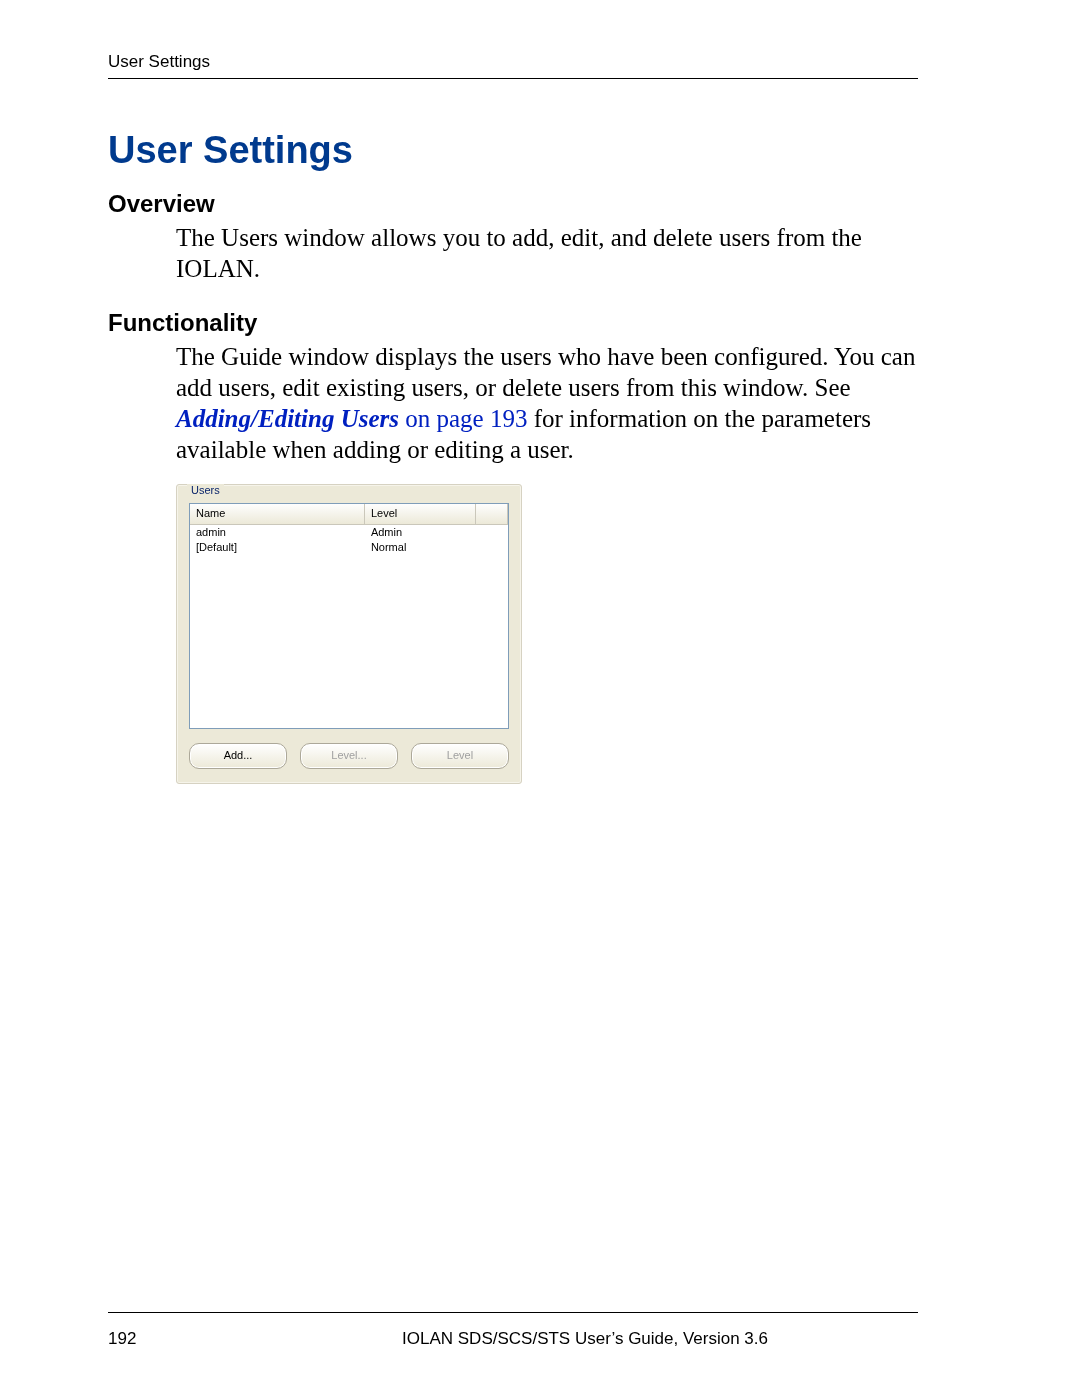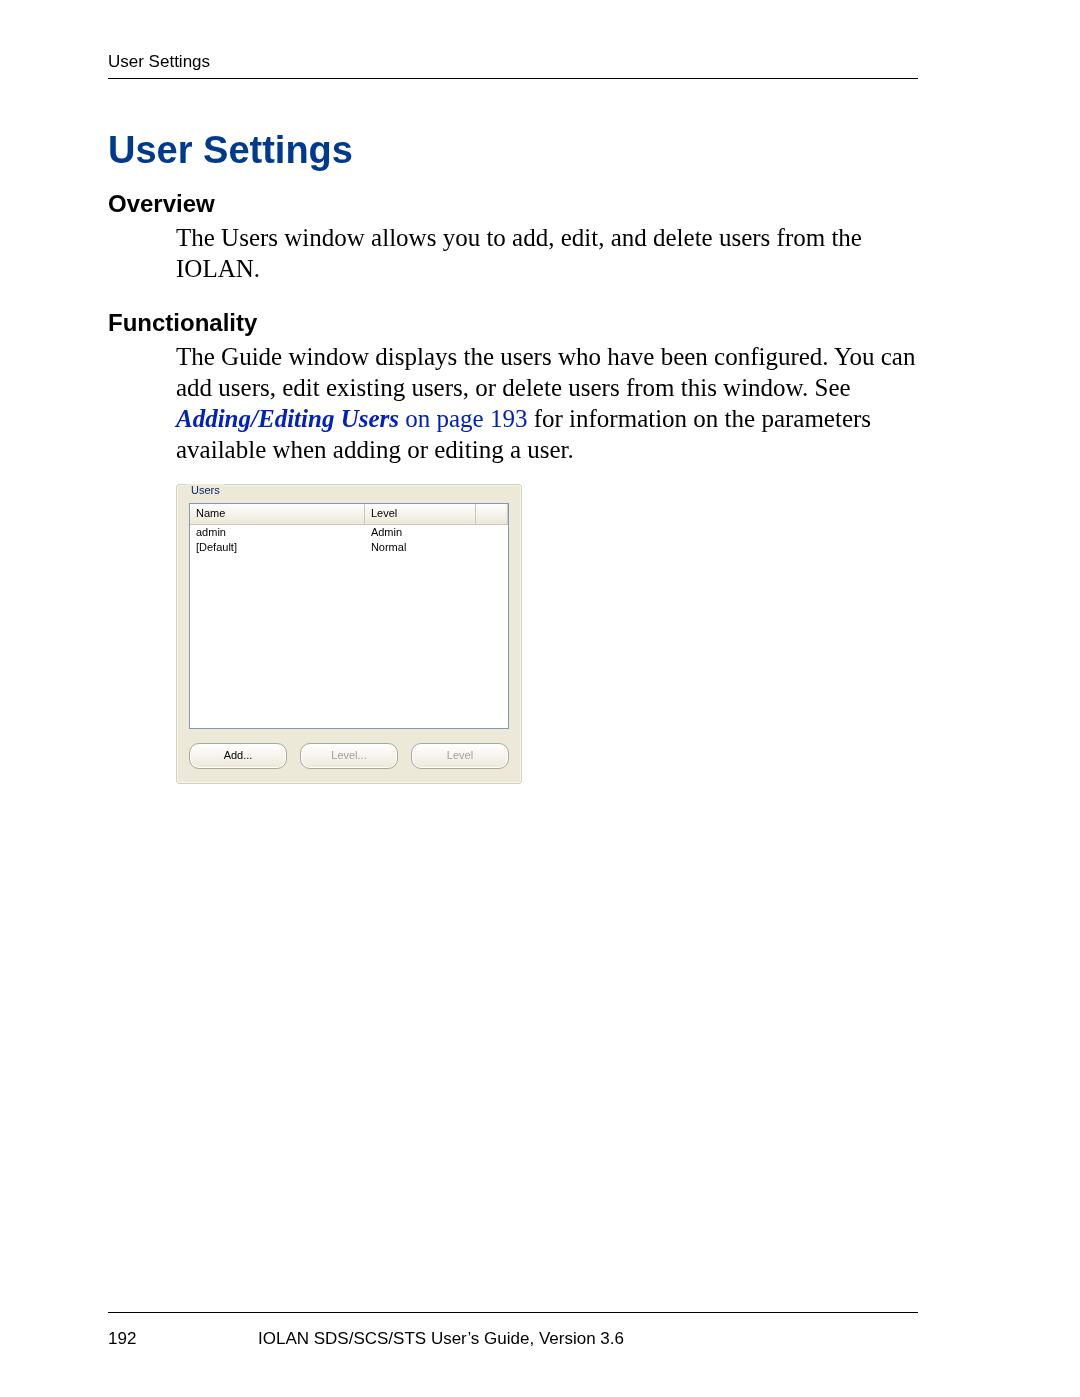--- a/index.html
+++ b/index.html
@@ -157,21 +157,21 @@
     bottom: 48px;
     width: 810px;
     font-family: Arial, Helvetica, sans-serif;
     font-size: 17px;
     color: #000;
     border-top: 1px solid #000;
     padding-top: 16px;
     display: flex;
   }
   .footer .pn { width: 150px; }
-  .footer .guide { flex: 1; text-align: left; }
+  .footer .guide { flex: 1; text-align: right; }
   .footer .spacer2 { width: 150px; }
 </style>
 </head>
 <body>
 
 <div class="page">
 
   <div class="running-head">User Settings</div>
 
   <div class="title">User Settings</div>

